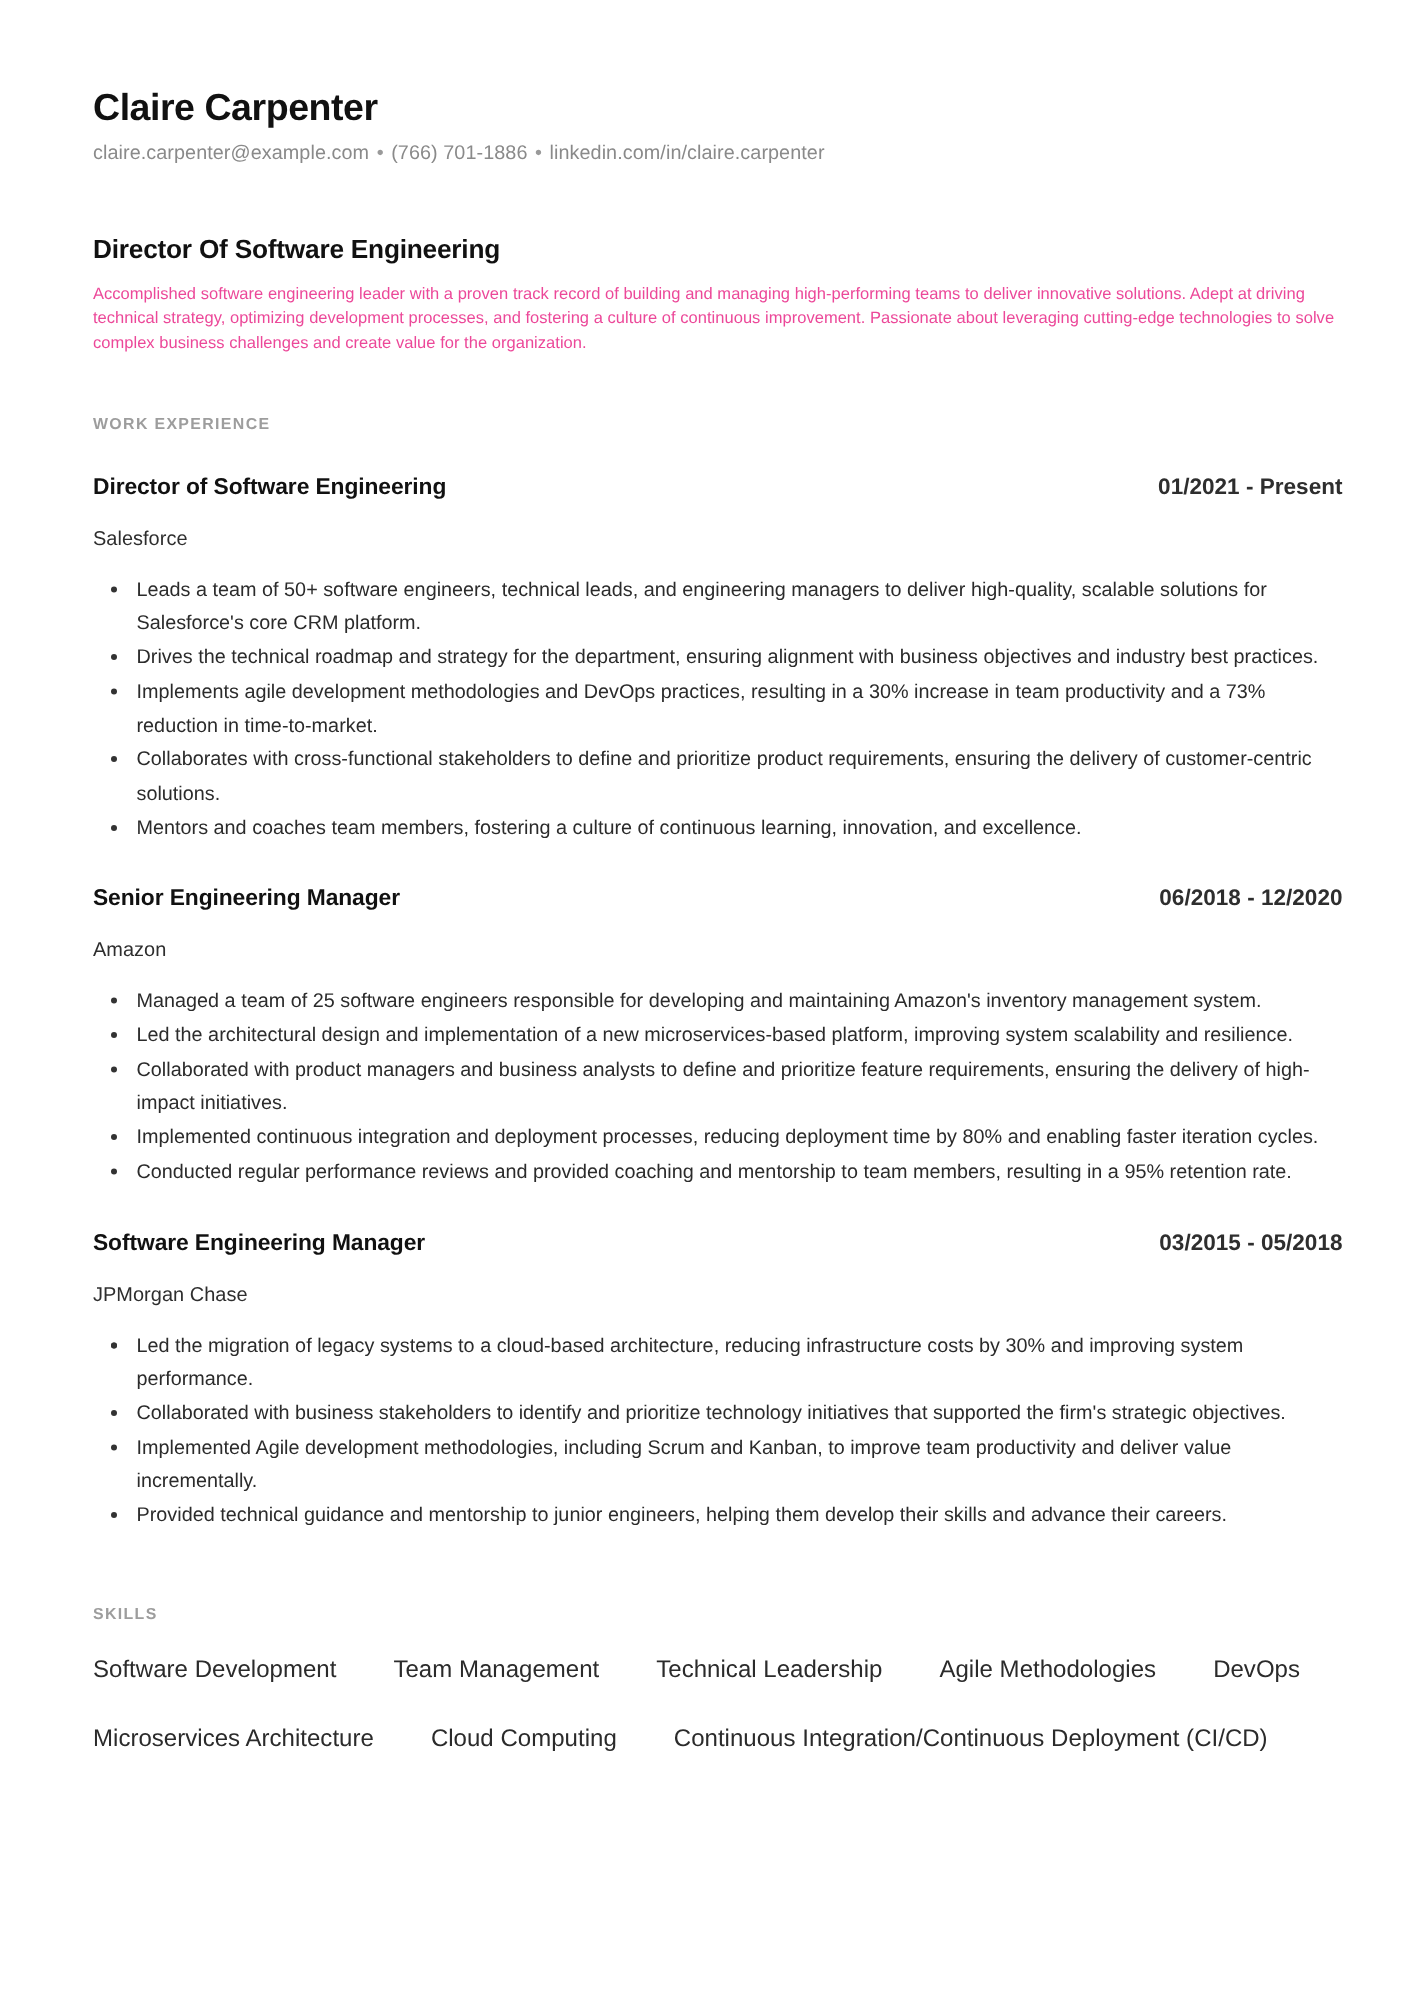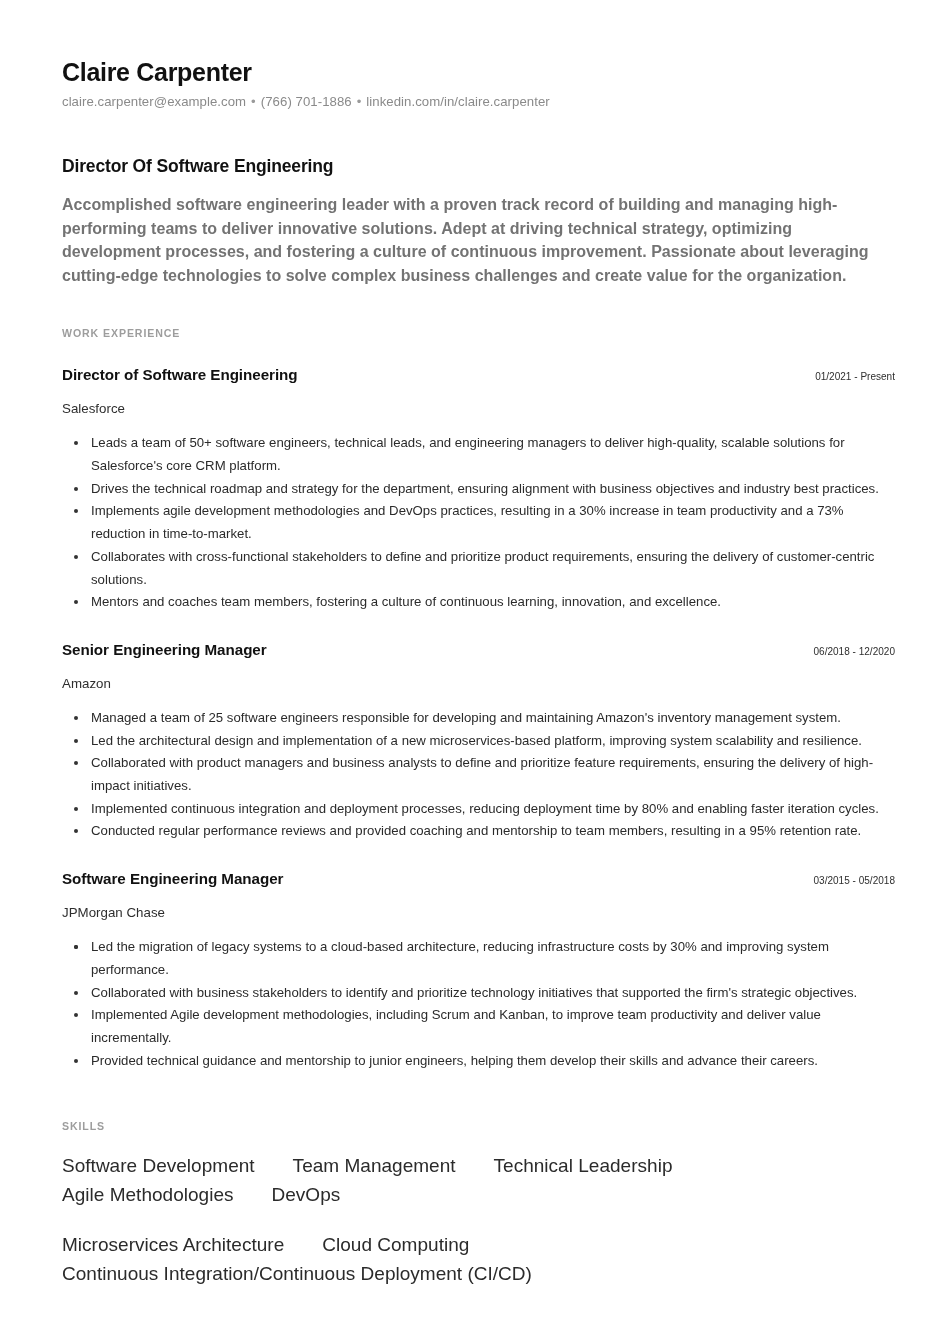--- a/index.html
+++ b/index.html
@@ -45,26 +45,25 @@
 
   
   .headline {
     font-size: 17.5px;
     font-weight: bold;
     color: #111111;
     letter-spacing: -0.15px;
     margin: 45px 0 9px 0;
   }
   .summary {
-    font-size: 16px;
-    color: #737373;
+    font-size: 11px;
+    color: #ec4899;
     line-height: 1.47;
     max-width: 838px;
     letter-spacing: 0.02px;
-    font-weight: bold;
   }
 
   
   .section-title {
     font-size: 10.6px;
     font-weight: bold;
     color: #9d9d9d;
     letter-spacing: 0.9px;
     text-transform: uppercase;
     margin: 40px 0 0 0;
@@ -82,24 +81,25 @@
     align-items: baseline;
     justify-content: space-between;
   }
   .job-title {
     font-size: 15.2px;
     font-weight: bold;
     color: #111111;
     letter-spacing: -0.05px;
   }
   .job-dates {
-    font-size: 10px;
+    font-size: 15px;
     color: #2e2e2e;
     white-space: nowrap;
     letter-spacing: 0.02px;
+    font-weight: bold;
   }
   .job-company {
     font-size: 13.3px;
     color: #2e2e2e;
     margin-top: 18px;
     letter-spacing: 0.02px;
   }
   ul.bullets {
     list-style: none;
     margin: 16px 0 0 0;
@@ -125,21 +125,21 @@
     background: #333333;
   }
 
   
   .skills-wrap {
     margin-top: 20px;
   }
   .skills-row {
     display: flex;
     flex-wrap: wrap;
-    font-size: 19px;
+    font-size: 16px;
     color: #2b2b2b;
     line-height: 1.5;
     letter-spacing: 0.02px;
     margin-bottom: 22px;
   }
   .skill {
     margin-right: 38px;
     white-space: nowrap;
   }
   .skill:last-child { margin-right: 0; }

